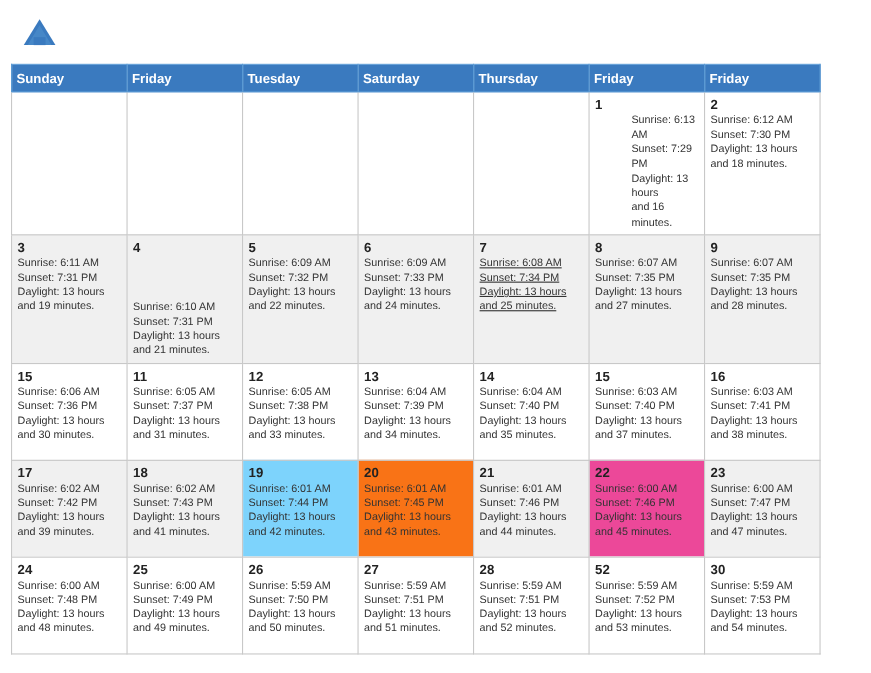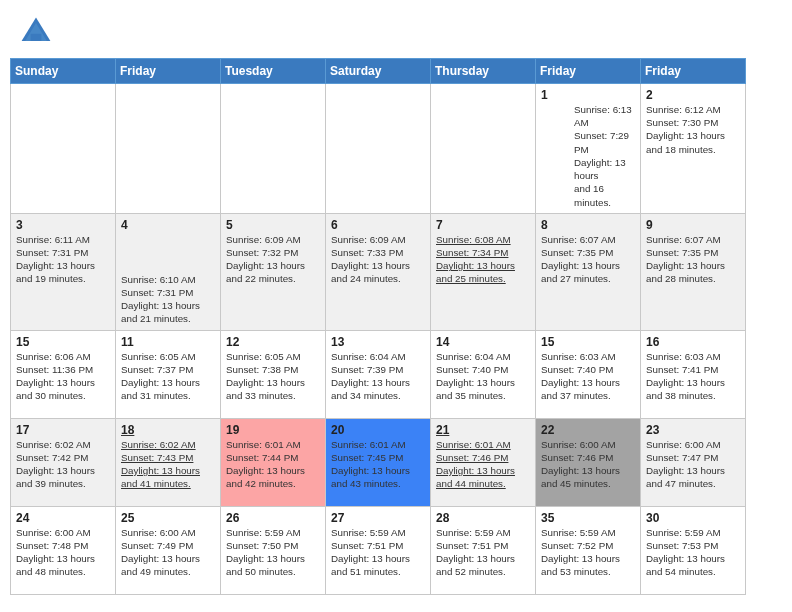--- a/index.html
+++ b/index.html
@@ -214,21 +214,21 @@
               <div class="day-info" style="white-space: pre-line;">Sunrise: 6:07 AM
 Sunset: 7:35 PM
 Daylight: 13 hours
 and 28 minutes.</div>
             </td>
           </tr>
           <tr>
             <td>
               <span class="day-num">15</span>
               <div class="day-info" style="white-space: pre-line;">Sunrise: 6:06 AM
-Sunset: 11:36 PM
+Sunset: 7:36 PM
 Daylight: 13 hours
 and 30 minutes.</div>
             </td>
             <td>
               <span class="day-num">11</span>
               <div class="day-info" style="white-space: pre-line;">Sunrise: 6:05 AM
 Sunset: 7:37 PM
 Daylight: 13 hours
 and 31 minutes.</div>
             </td>
@@ -269,49 +269,49 @@
             </td>
           </tr>
           <tr>
             <td style="background: rgb(240, 240, 240);">
               <span class="day-num">17</span>
               <div class="day-info" style="white-space: pre-line;">Sunrise: 6:02 AM
 Sunset: 7:42 PM
 Daylight: 13 hours
 and 39 minutes.</div>
             </td>
-            <td style="background: rgb(240, 240, 240); text-decoration: underline;">
+            <td style="background: rgb(240, 240, 240);">
               <span class="day-num">18</span>
               <div class="day-info" style="white-space: pre-line;">Sunrise: 6:02 AM
 Sunset: 7:43 PM
 Daylight: 13 hours
 and 41 minutes.</div>
             </td>
-            <td style="background: #fca5a5;">
+            <td style="background: #7dd3fc;">
               <span class="day-num">19</span>
               <div class="day-info" style="white-space: pre-line;">Sunrise: 6:01 AM
 Sunset: 7:44 PM
 Daylight: 13 hours
 and 42 minutes.</div>
             </td>
-            <td style="background: #3b82f6;">
+            <td style="background: #f97316;">
               <span class="day-num">20</span>
               <div class="day-info" style="white-space: pre-line;">Sunrise: 6:01 AM
 Sunset: 7:45 PM
 Daylight: 13 hours
 and 43 minutes.</div>
             </td>
-            <td style="background: rgb(240, 240, 240); text-decoration: underline;">
+            <td style="background: rgb(240, 240, 240);">
               <span class="day-num">21</span>
               <div class="day-info" style="white-space: pre-line;">Sunrise: 6:01 AM
 Sunset: 7:46 PM
 Daylight: 13 hours
 and 44 minutes.</div>
             </td>
-            <td style="background: #a3a3a3; margin-top: 32px;">
+            <td style="background: #ec4899; margin-top: 32px;">
               <span class="day-num">22</span>
               <div class="day-info" style="white-space: pre-line;">Sunrise: 6:00 AM
 Sunset: 7:46 PM
 Daylight: 13 hours
 and 45 minutes.</div>
             </td>
             <td style="background: rgb(240, 240, 240);">
               <span class="day-num">23</span>
               <div class="day-info" style="white-space: pre-line;">Sunrise: 6:00 AM
 Sunset: 7:47 PM
@@ -349,21 +349,21 @@
 and 51 minutes.</div>
             </td>
             <td>
               <span class="day-num">28</span>
               <div class="day-info" style="white-space: pre-line;">Sunrise: 5:59 AM
 Sunset: 7:51 PM
 Daylight: 13 hours
 and 52 minutes.</div>
             </td>
             <td>
-              <span class="day-num">35</span>
+              <span class="day-num">52</span>
               <div class="day-info" style="white-space: pre-line;">Sunrise: 5:59 AM
 Sunset: 7:52 PM
 Daylight: 13 hours
 and 53 minutes.</div>
             </td>
             <td>
               <span class="day-num">30</span>
               <div class="day-info" style="white-space: pre-line;">Sunrise: 5:59 AM
 Sunset: 7:53 PM
 Daylight: 13 hours

